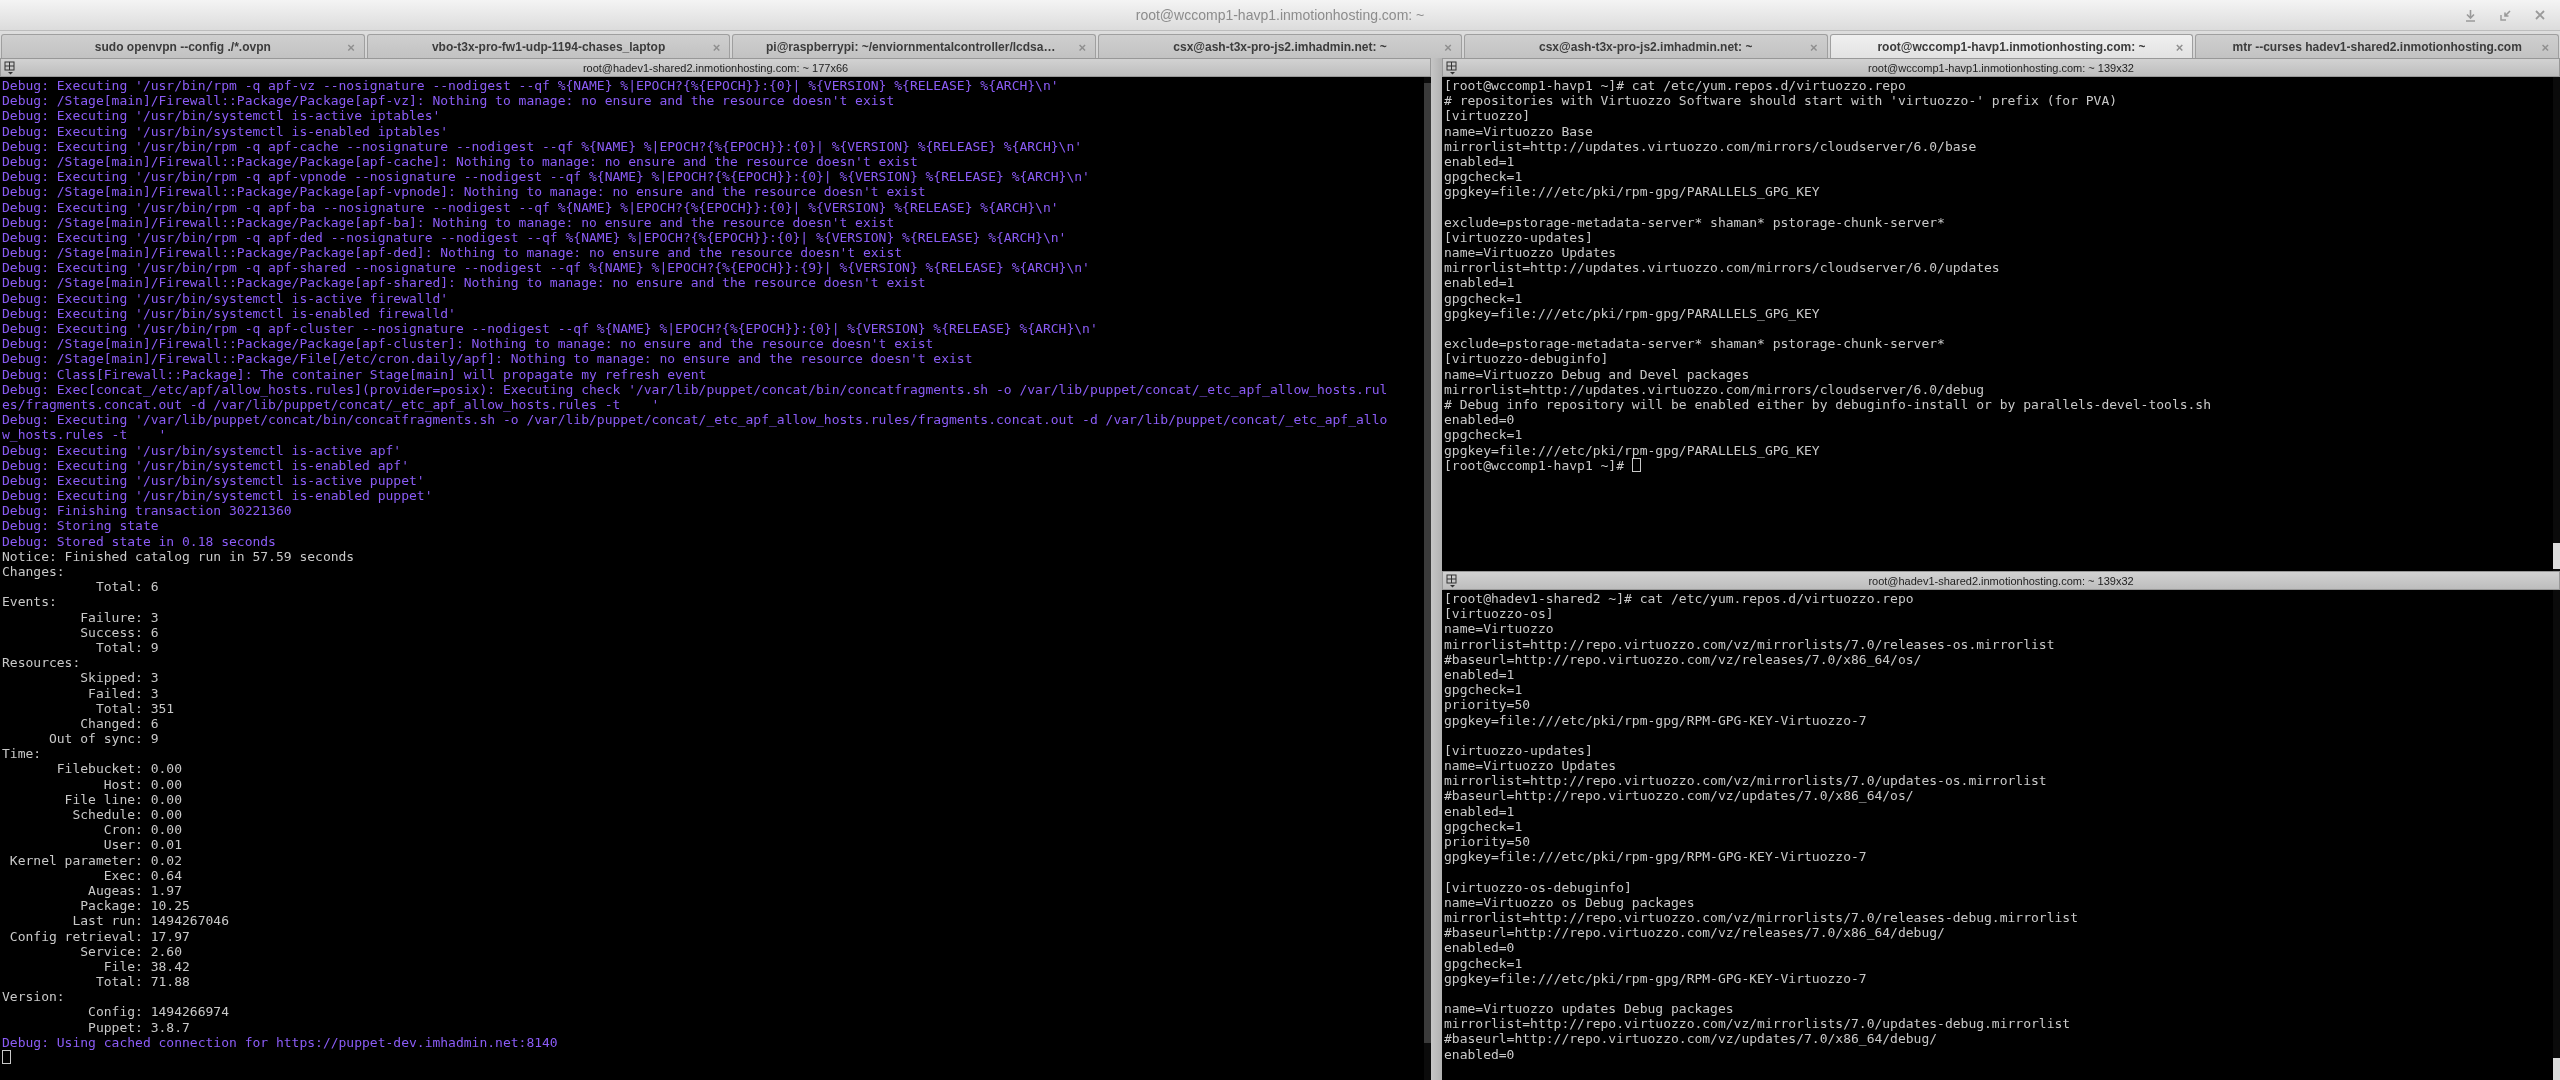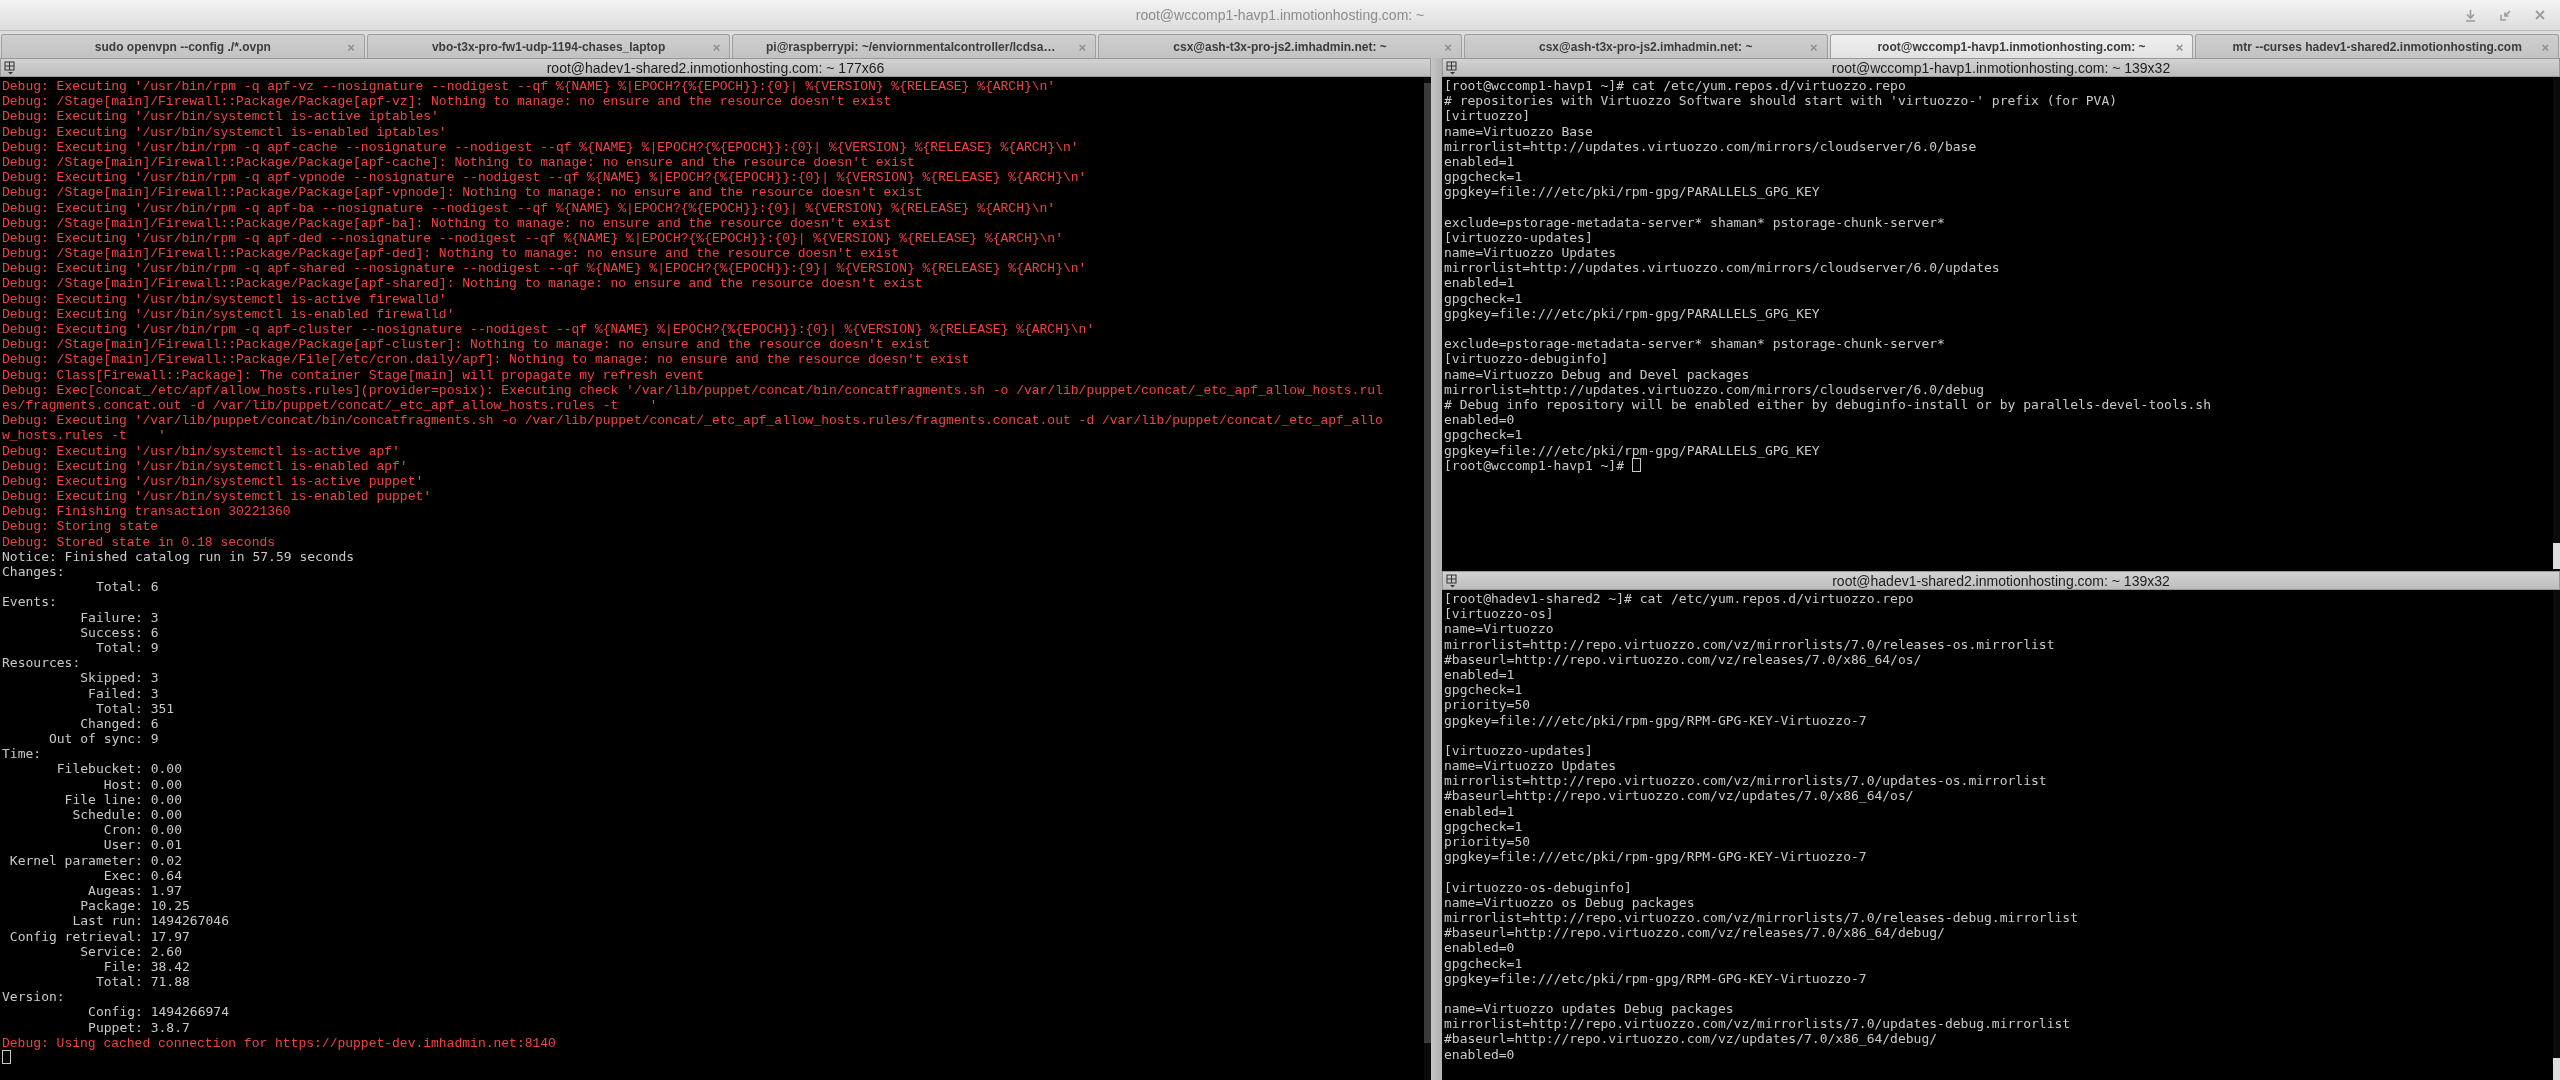--- a/index.html
+++ b/index.html
@@ -40,30 +40,30 @@
     position:absolute;right:9px;top:50%;transform:translateY(-50%);
     color:#8f8f8f;font-size:13px;line-height:13px;
   }
   
   .pane{position:absolute;background:#000;}
   .pane-title{
     position:absolute;left:0;right:0;top:0;height:19px;
     background:linear-gradient(#d2d2d2,#bdbdbd);
     border:1px solid #989898;box-sizing:border-box;
     display:flex;align-items:center;justify-content:center;
-    font-size:14px;color:#1d1d1d;white-space:nowrap;
+    font-size:11px;color:#1d1d1d;white-space:nowrap;
   }
   .group-icon{position:absolute;left:3px;top:2px;}
   .term{
     position:absolute;left:0;right:0;top:19px;bottom:0;
     background:#000;overflow:hidden;padding:1px 0 0 2px;
     font-family:"DejaVu Sans Mono",monospace;font-size:13px;line-height:15.2px;
   }
   .ln{height:15.2px;white-space:pre;}
-  .c-d{color:#ef4444;font-family:Liberation Mono, monospace;}
+  .c-d{color:#8b5cf6;}
   .c-p{color:#c9c9c9;}
   .cursor{
     display:inline-block;width:7px;height:12px;
     border:1px solid #c9c9c9;vertical-align:-2px;
   }
   .splitter{
     position:absolute;left:1431px;top:58px;width:11px;bottom:0;
     background:linear-gradient(90deg,#c6c6c6,#b2b2b2);z-index:3;
   }
   .scrollbar{position:absolute;top:0;bottom:0;right:0;width:7px;background:#0b0b0b;}

